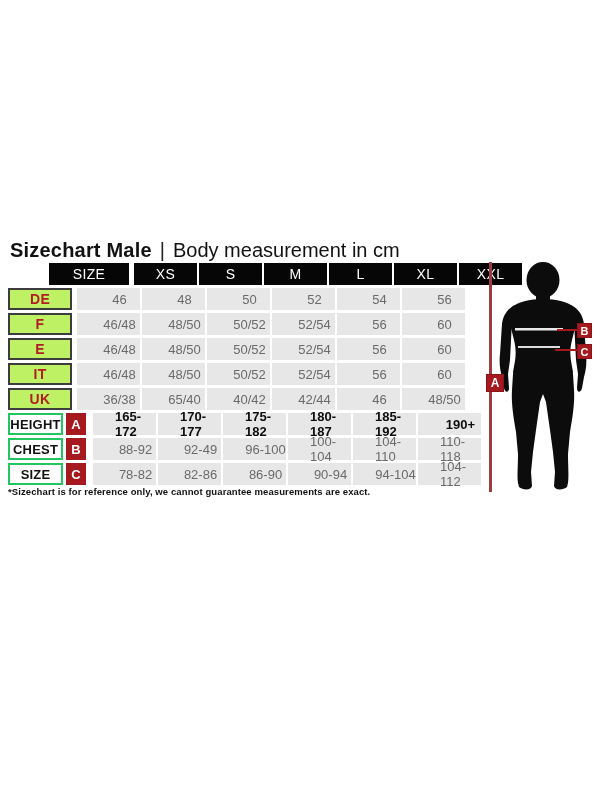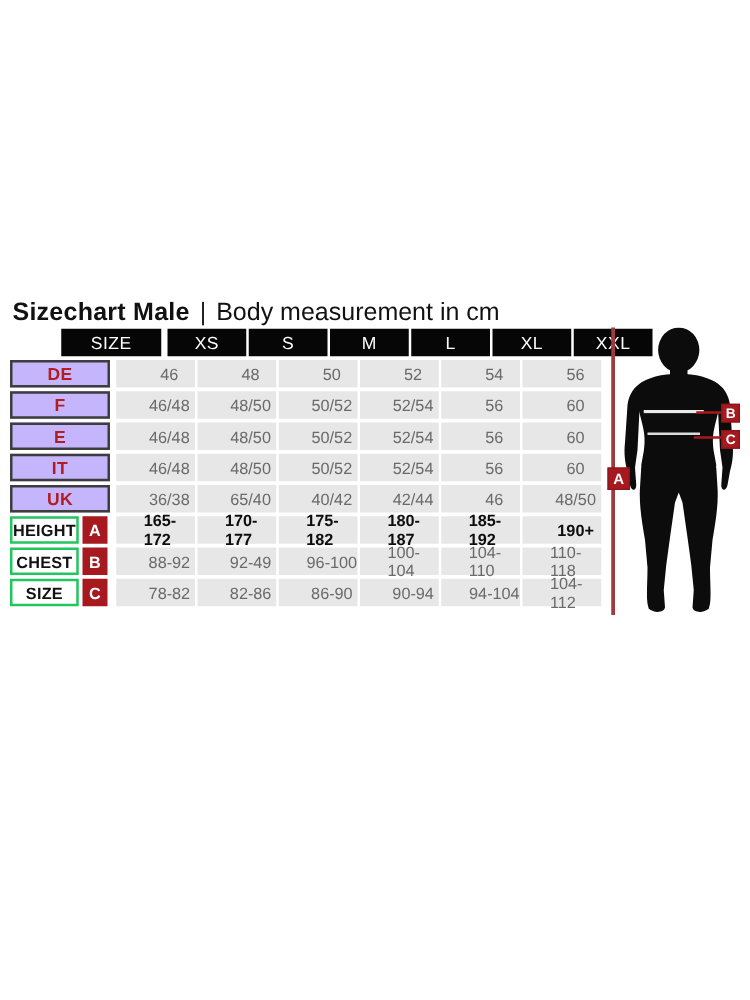--- a/index.html
+++ b/index.html
@@ -15,21 +15,21 @@
   .t-sub  { color:#111; }
 
   
   .sztable { position:absolute; left:8px; top:263px; display:flex; flex-direction:column; }
   .row { display:flex; height:22px; margin-bottom:3px; }
   .row.header { height:22px;padding-left:41px; }
   .cell { display:flex; align-items:center; justify-content:center; }
   .hcell { background:#060606; color:#ffffff; font-size:14px; width:63px; margin-right:2px; letter-spacing:0.4px; }
   .hcell.first { width:80px; margin-right:5px; }
   .hcell.last { margin-right:0; }
-  .labelcell { width:80px; margin-right:5px; background:#c4b5fd; border:2px solid #3d3d3d; font-weight:bold; font-size:14px; color:#b01e24; letter-spacing:0.3px; }
+  .labelcell { width:64px; margin-right:5px; background:#bef264; border:2px solid #3d3d3d; font-weight:bold; font-size:14px; color:#b01e24; letter-spacing:0.3px; }
   .mlabelcell { width:55px; margin-right:3px; background:#ffffff; border:2px solid #22c55e; font-weight:bold; font-size:13px; color:#121212; letter-spacing:0.2px; }
   .markercell { width:20px; margin-right:7px; background:#a6191e; color:#ffffff; font-weight:bold; font-size:13px; }
   .datacell { width:63px; margin-right:2px; background:#e7e7e7; color:#6a6a6a; font-size:13px;padding-left:22px; }
   .datacell.last { margin-right:0; }
   .bold-values .datacell { color:#0d0d0d; font-weight:bold; }
 
   
   .footnote { position:absolute; left:8px; top:486px; font-size:9.5px; font-weight:bold; color:#111; letter-spacing:0.1px; }
 
   
@@ -141,20 +141,21 @@
       <div class="cell datacell">78-82</div>
       <div class="cell datacell">82-86</div>
       <div class="cell datacell">86-90</div>
       <div class="cell datacell">90-94</div>
       <div class="cell datacell">94-104</div>
       <div class="cell datacell last">104-112</div>
     </div>
 
   </div>
 
+  <div class="footnote">*Sizechart is for reference only, we cannot guarantee measurements are exact.</div>
 
   <div class="vline"></div>
 
   <svg class="figure-svg" width="90" height="230" viewBox="0 0 90 230">
     <g fill="#0c0c0c">
       <ellipse cx="45" cy="18" rx="16.5" ry="18"></ellipse>
       <rect x="38" y="28" width="14" height="16"></rect>
       <path d="M45,37 C58,37 71,40 77,46 L81,52 L78,62 L74,78 C72,86 72,92 73,99 L75,110 L74,121 L16,121 L15,110 L17,99 C18,92 18,86 16,78 L12,62 L9,52 L13,46 C19,40 32,37 45,37 Z"></path>
       <path d="M17,43 C9,47 5,54 4,62 L2,92 C1,101 2,108 4,115 L6,126 C7,131 11,131 11,126 L10,112 L12,98 L13,78 L14,58 L17,48 Z"></path>
       <path d="M73,43 C81,47 85,54 86,62 L88,92 C89,101 88,108 86,115 L84,126 C83,131 79,131 79,126 L80,112 L78,98 L77,78 L76,58 L73,48 Z"></path>

